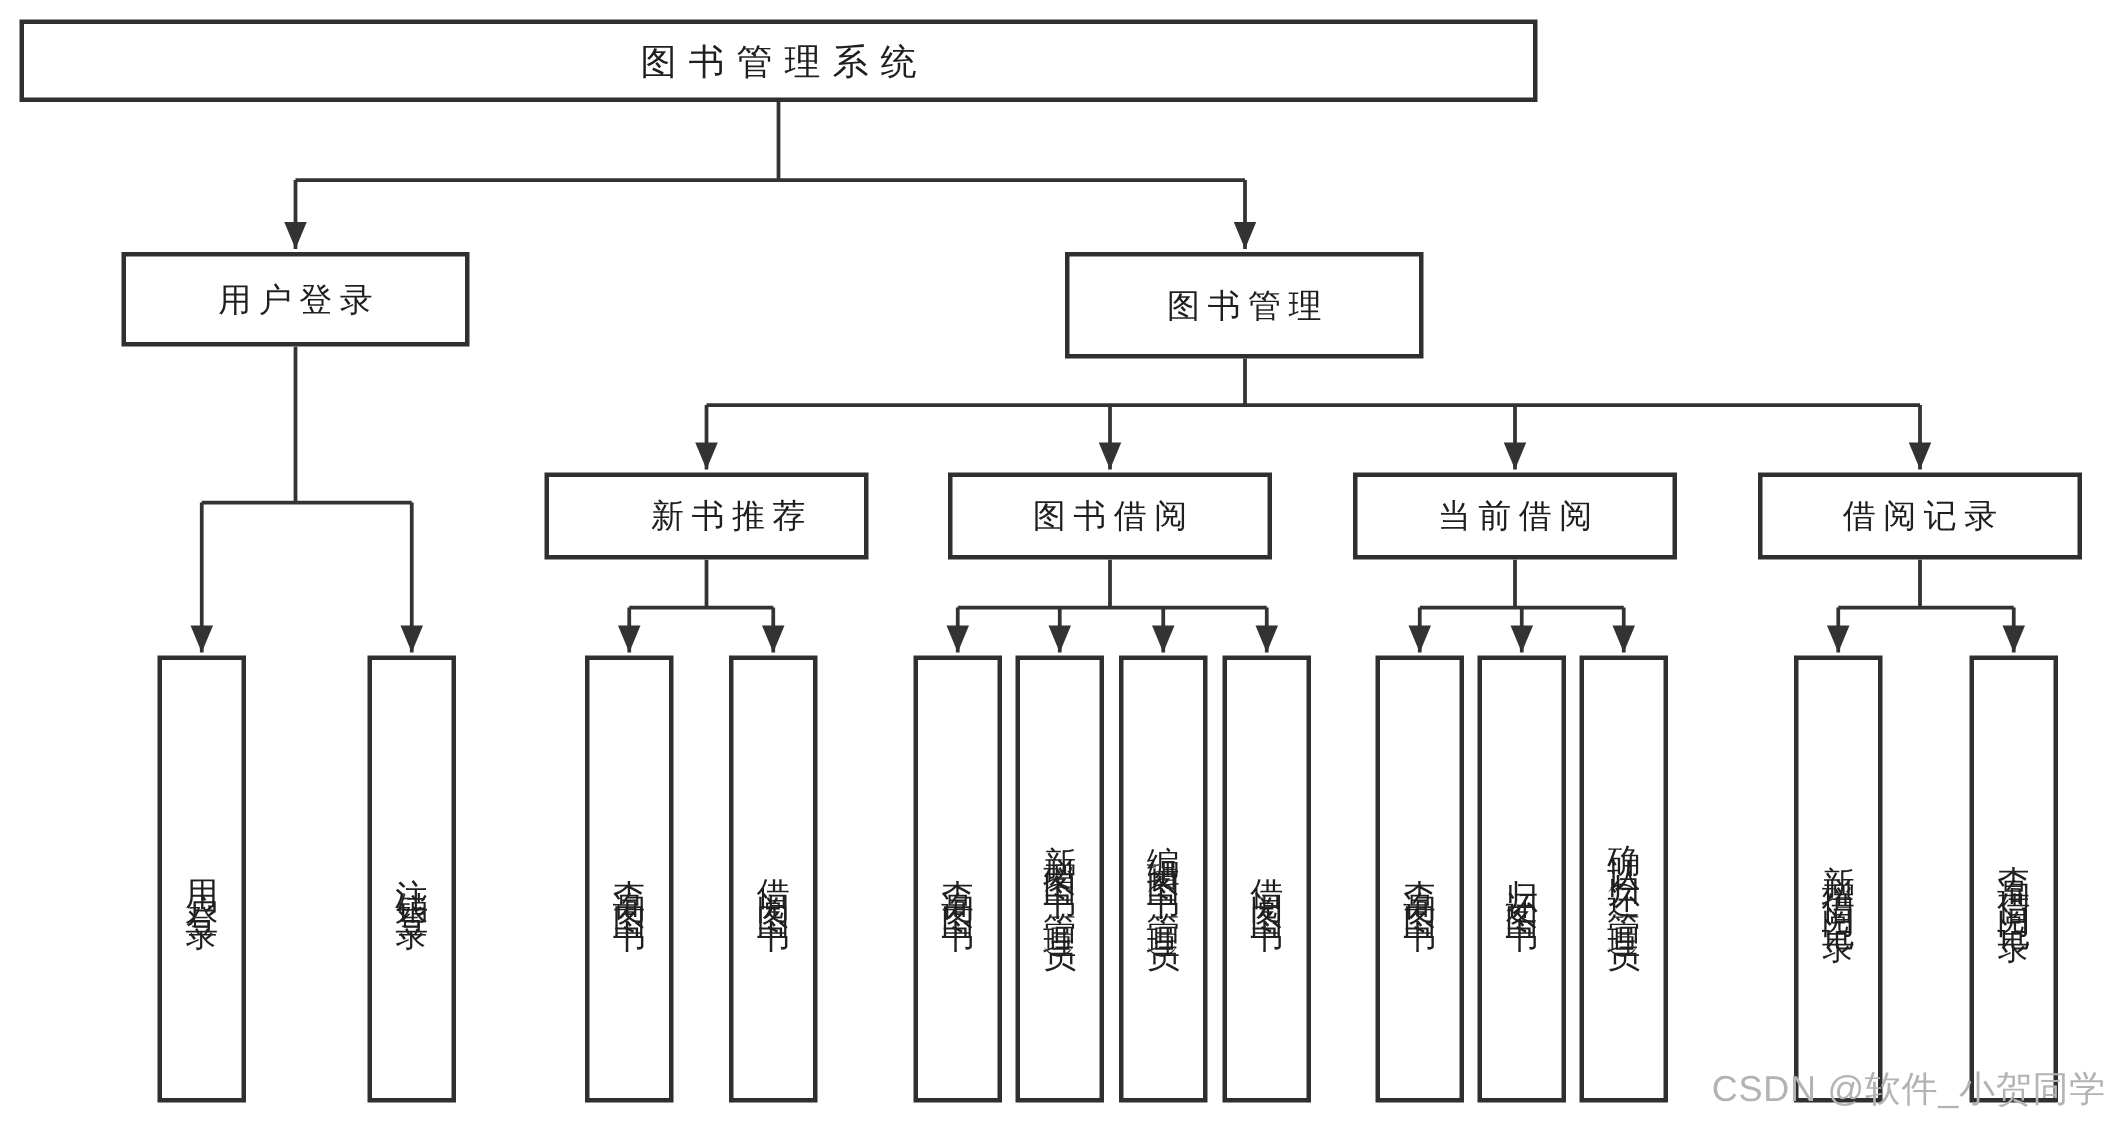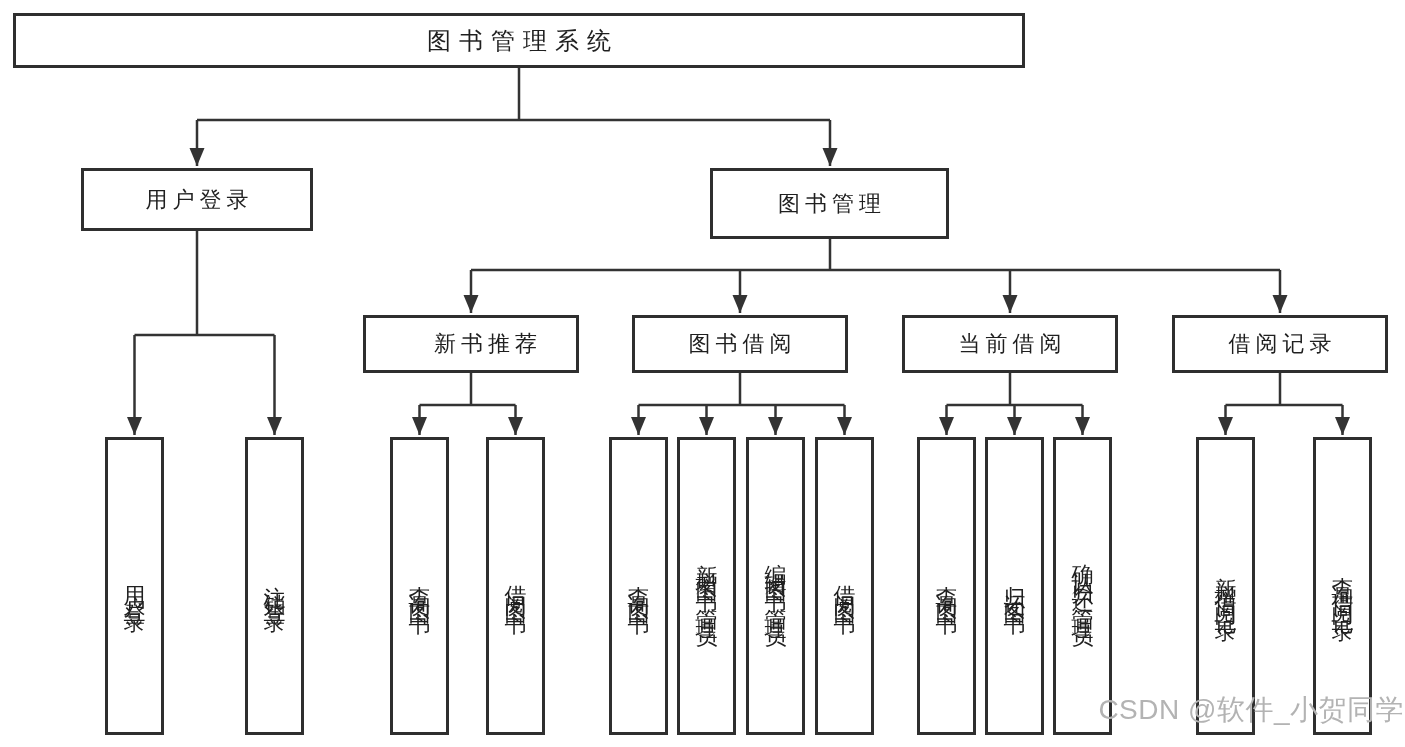--- a/index.html
+++ b/index.html
@@ -47,22 +47,22 @@
   }
   .node-leaf span {
     font-size: 22px;
     letter-spacing: 9px;
     line-height: 1;
     white-space: nowrap;
   }
   .watermark {
     position: absolute;
     right: 1px;
-    bottom: 18px;
-    font-size: 28px;
+    bottom: 5px;
+    font-size: 24px;
     letter-spacing: 0.5px;
     color: #b3b3b3;
     z-index: 5;
     white-space: nowrap;
   }
 </style>
 </head>
 <body>
 
 <div class="canvas">

